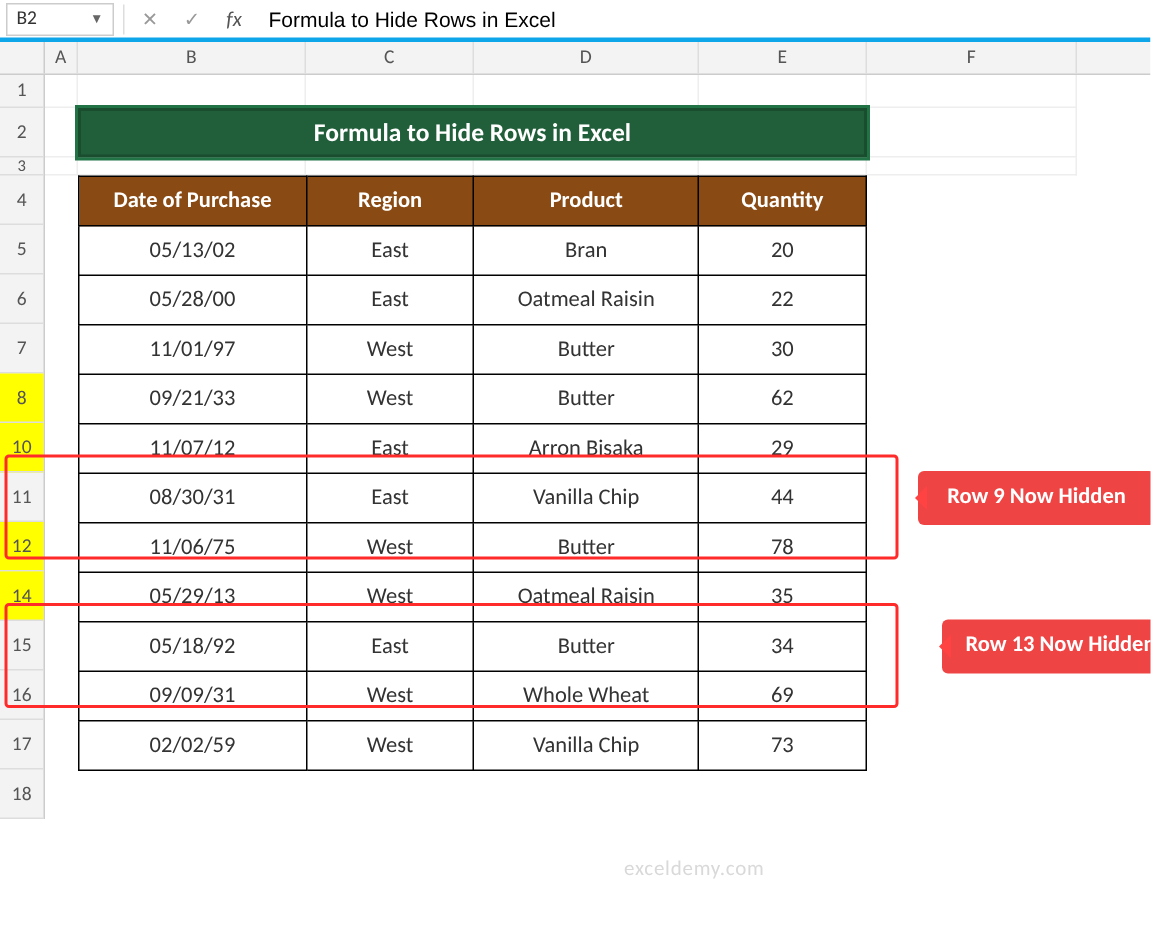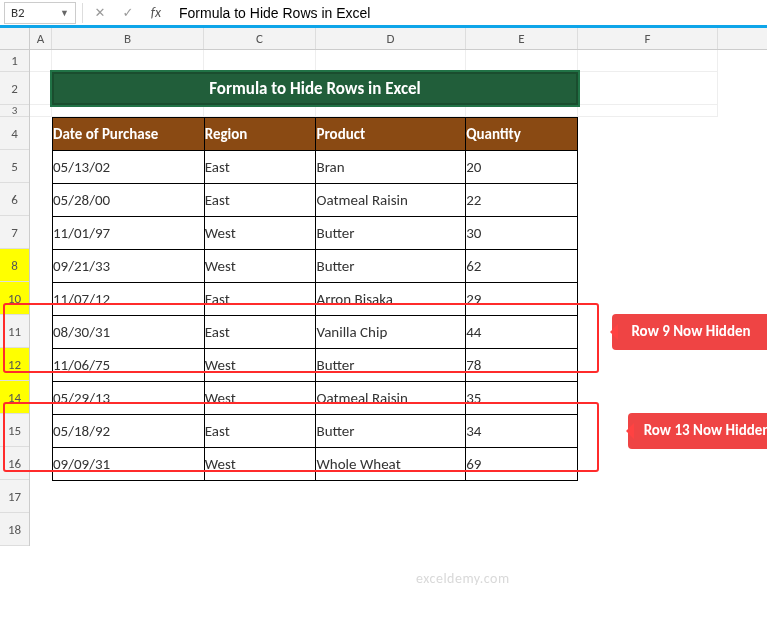--- a/index.html
+++ b/index.html
@@ -130,21 +130,21 @@
 .data-table {
   position: absolute;
   left: 22px;
   top: 67px;
   width: 526px;
   border-collapse: collapse;
 }
 .data-table th, .data-table td {
   border: 1.5px solid #000;
   height: 33px;
-  text-align: left;
+  text-align: center;
   font-size: 15px;
   padding: 0;
 }
 .data-table th {
   background: #8a4a13;
   color: #fff;
   font-weight: bold;
   font-size: 15px;
 }
 .data-table td {
@@ -338,20 +338,26 @@
             <td class="c-region">East</td>
             <td class="c-product">Butter</td>
             <td class="c-qty">34</td>
           </tr>
           <tr>
             <td class="c-date">09/09/31</td>
             <td class="c-region">West</td>
             <td class="c-product">Whole Wheat</td>
             <td class="c-qty">69</td>
           </tr>
+          <tr>
+            <td class="c-date">02/02/59</td>
+            <td class="c-region">West</td>
+            <td class="c-product">Vanilla Chip</td>
+            <td class="c-qty">73</td>
+          </tr>
         </tbody>
     </table>
 
     <div class="watermark">exceldemy.com</div>
   </div>
 </div>
 
 <div class="red-box red1"></div>
 <div class="red-box red2"></div>
 

